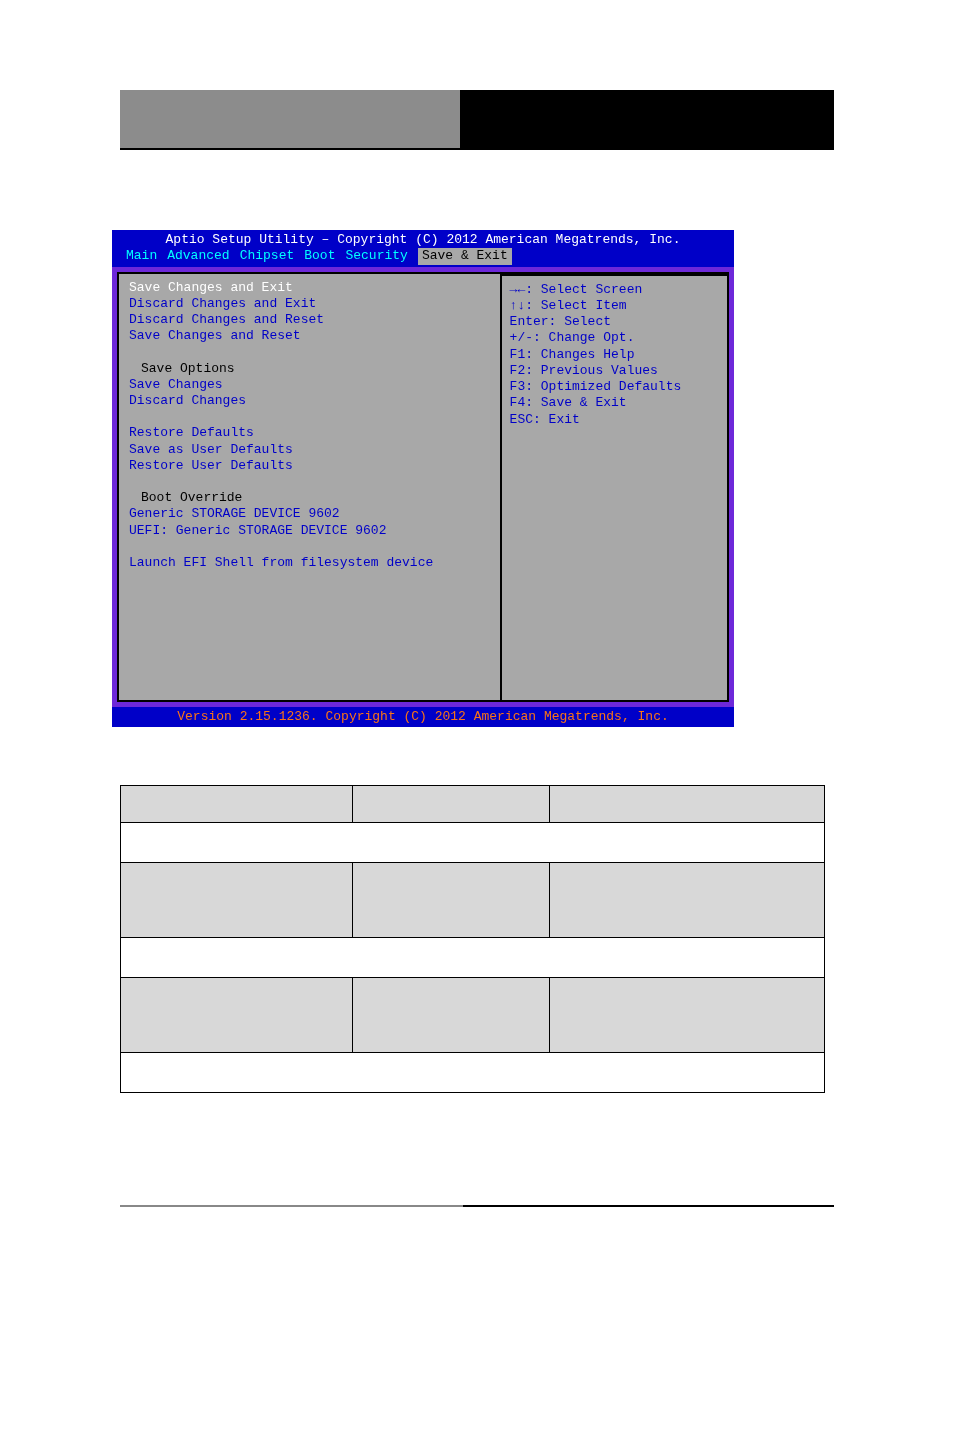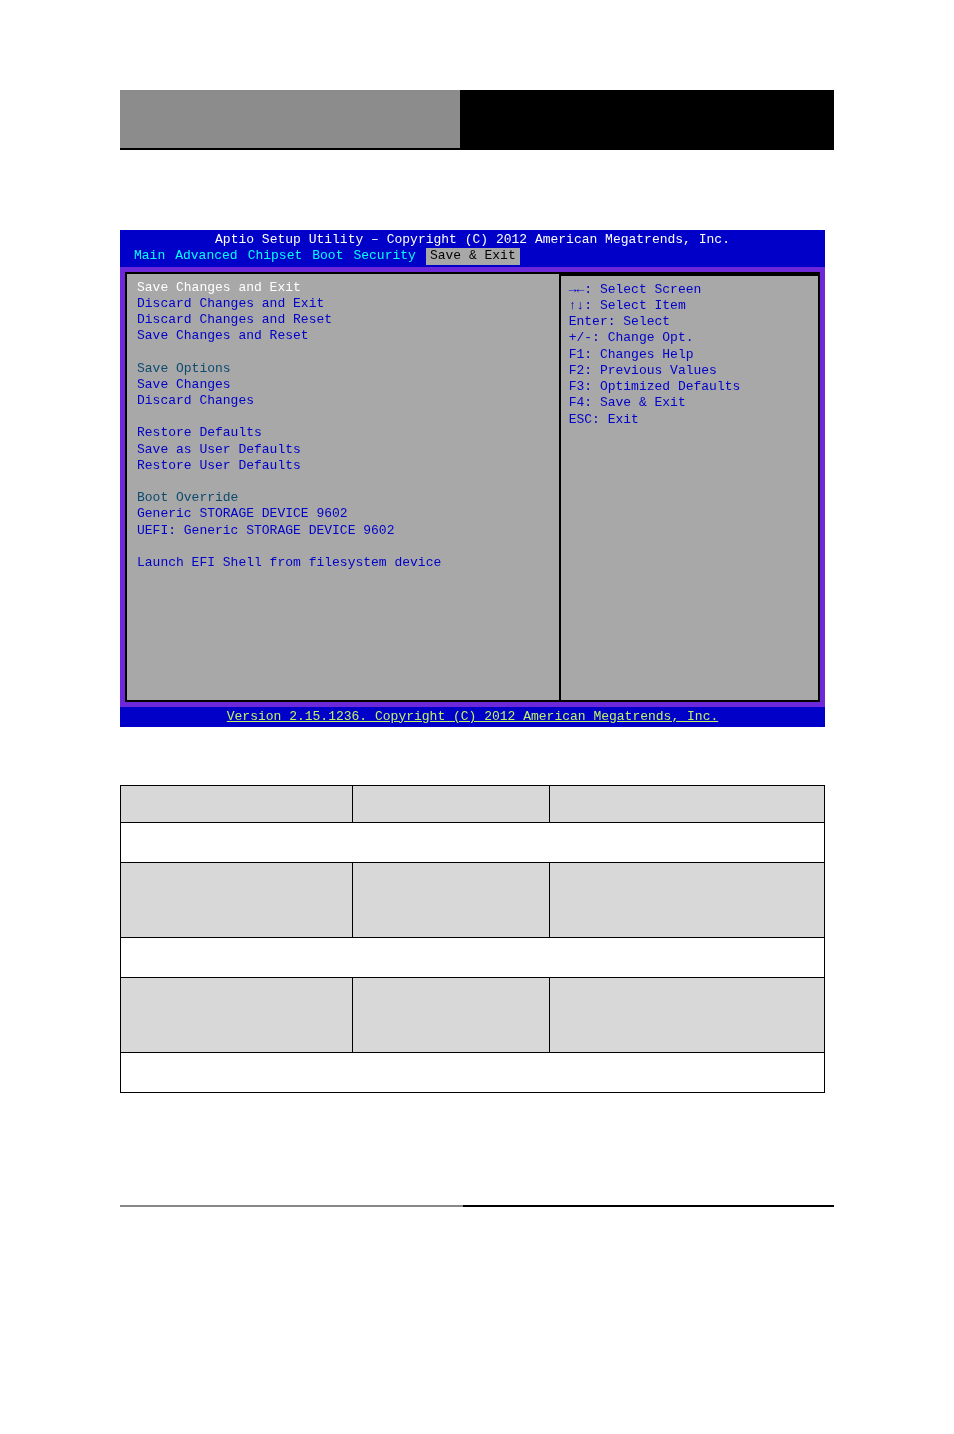--- a/index.html
+++ b/index.html
@@ -24,22 +24,22 @@
     border-bottom: 2px solid #000;
   }
   .page-header .right {
     background: #000;
     flex: 1.1;
     border-bottom: 2px solid #000;
   }
   .bios {
     position: absolute;
     top: 230px;
-    left: 120px;
-    width: 705px;
+    left: 112px;
+    width: 622px;
     background: #a8a8a8;
     font-size: 13px;
     line-height: 1.25;
   }
   .bios-title {
     background: #0000c8;
     color: #fff;
     padding: 2px 6px;
   }
   .bios-title .line1 { text-align: center; }
@@ -79,28 +79,27 @@
     height: 2px;
     background: #000;
     margin: 0;
   }
   .help-bottom {
     color: #0000c8;
     padding: 6px 8px;
   }
   .menu-item { color: #0000c8; cursor: pointer; }
   .menu-item.selected { color: #fff; }
-  .section-head { color: #0c4a6e; }
+  .section-head { color: #000000; margin-left: 12px; }
   .spacer { height: 16px; }
   .bios-footer {
     background: #0000c8;
-    color: #bef264;
+    color: #f97316;
     text-align: center;
     padding: 2px 0;
-    text-decoration: underline;
   }
 
   .doc-table {
     position: absolute;
     top: 785px;
     left: 120px;
     width: 705px;
     border-collapse: collapse;
     font-family: Arial, sans-serif;
     font-size: 13px;

